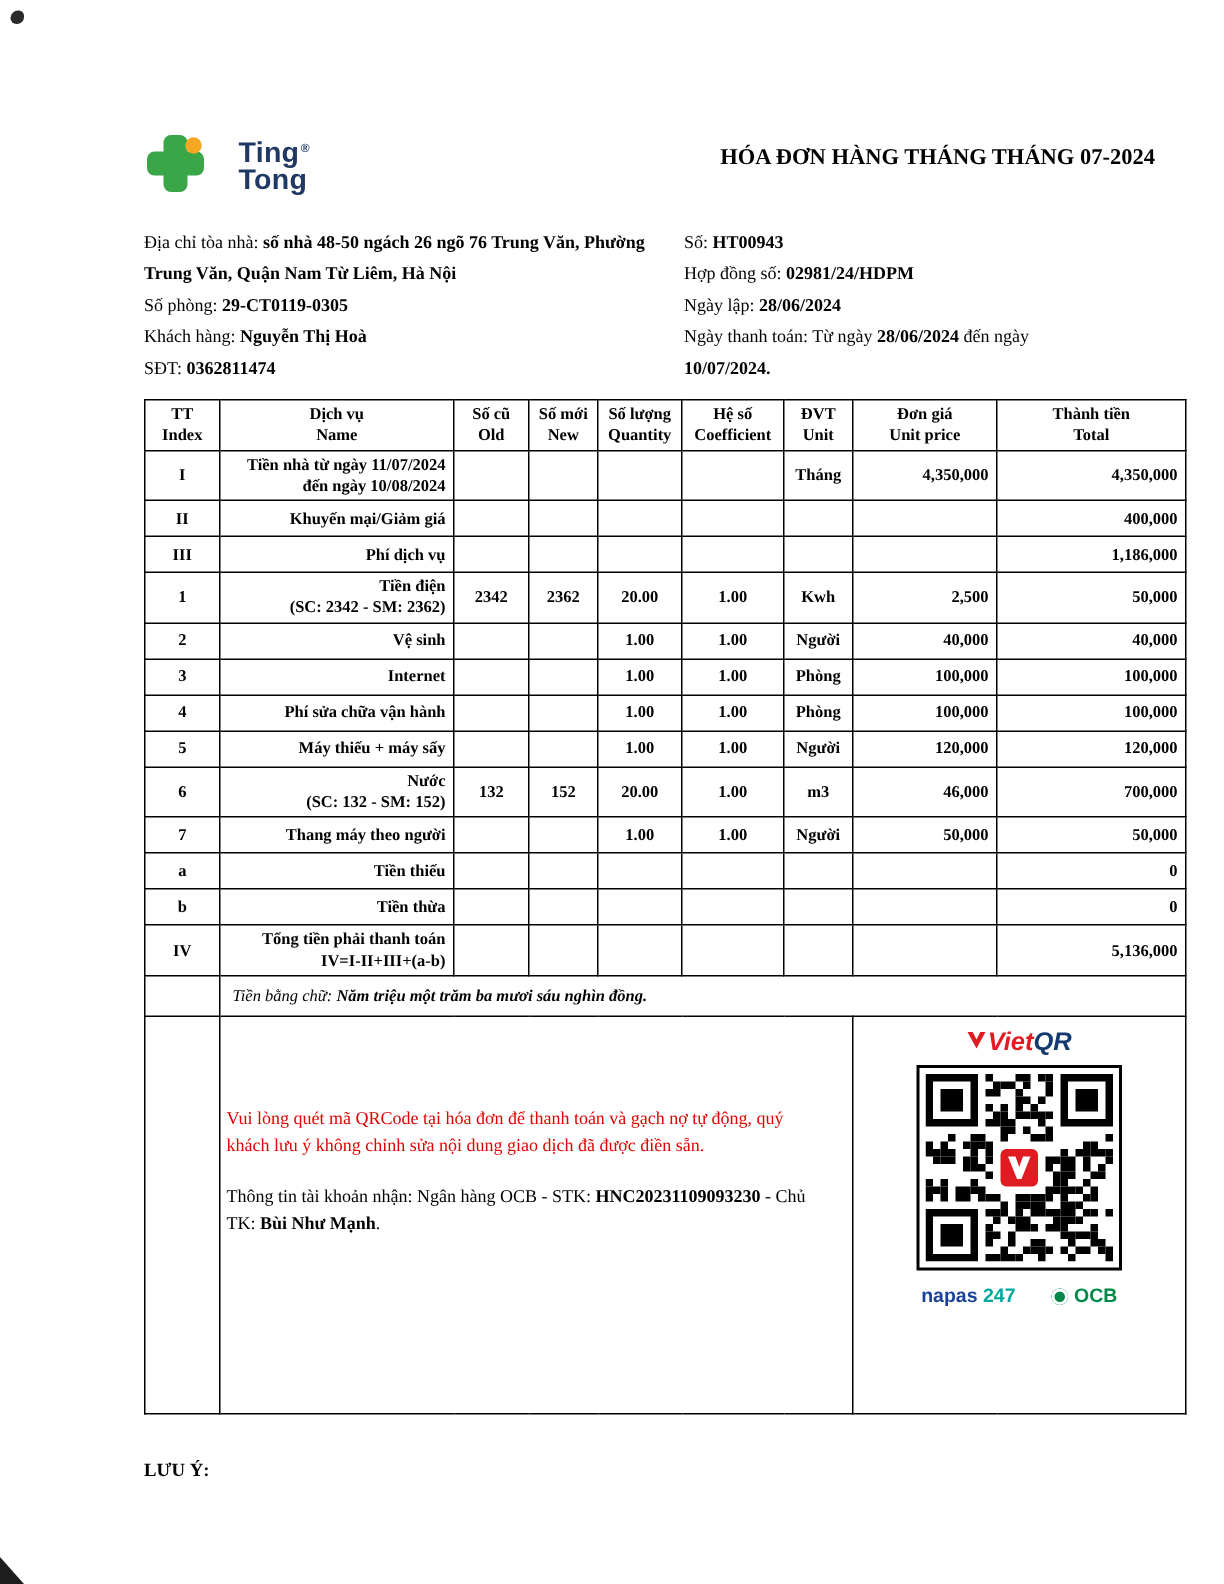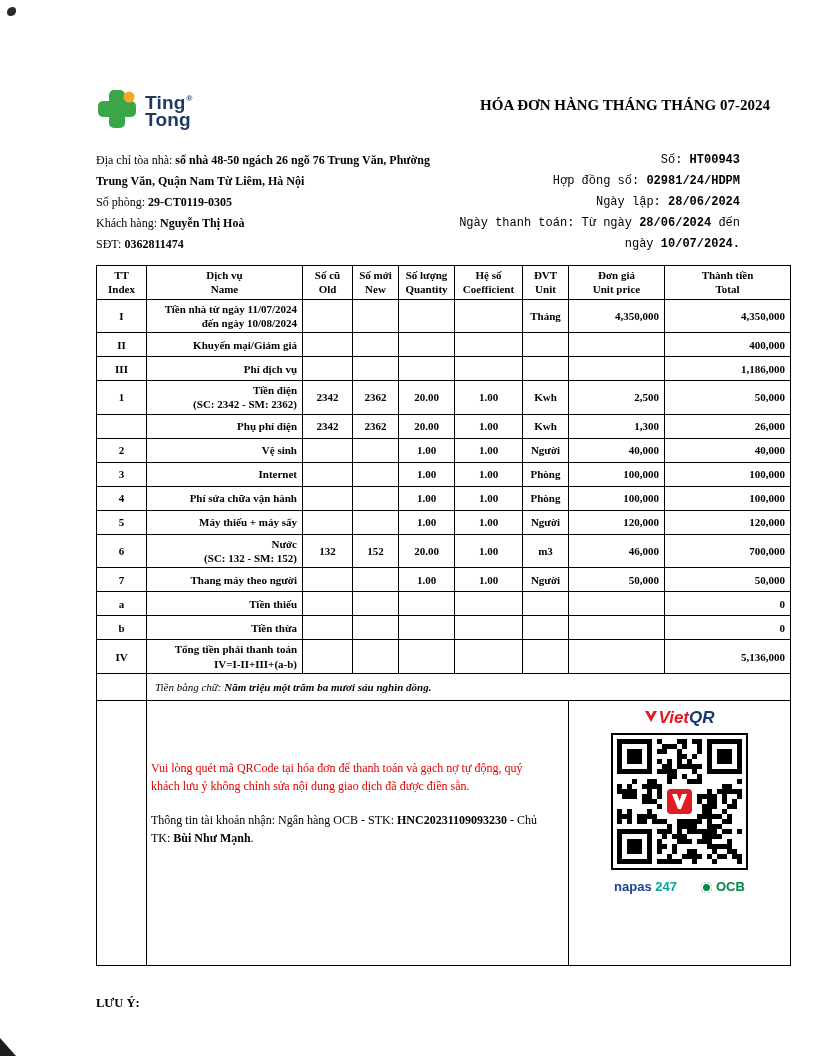--- a/index.html
+++ b/index.html
@@ -8,30 +8,30 @@
     --napas_navy:#1B4298; --napas_teal:#00A99D; --ocb_green:#008848;
   }
   html,body{margin:0;padding:0;}
   body{width:816px;height:1056px;background:#fff;color:#000;position:relative;overflow:hidden;
        font-family:"Liberation Serif",serif;}
   .page{position:absolute;inset:0;padding:88px 26px 0 96px;}
   .corner-dot{position:absolute;left:7px;top:7px;width:9px;height:9px;background:#2a2a2a;border-radius:60% 40% 55% 45%;}
   .corner-tri{position:absolute;left:0;bottom:0;width:0;height:0;border-bottom:18px solid #1e1e1e;border-right:16px solid transparent;}
 
   .header-row{display:flex;justify-content:space-between;align-items:flex-start;}
-  .logo{display:flex;align-items:center;gap:7px;}
+  .logo{display:flex;align-items:center;gap:21px;}
   .logo-text{font-family:"Liberation Sans",sans-serif;font-weight:bold;color:var(--brand_navy);
              font-size:19px;line-height:0.92;letter-spacing:.2px;}
   .logo-line1 .reg{font-size:8px;vertical-align:super;margin-left:1px;}
   .doc-title{width:300px;margin-right:20px;text-align:right;font-weight:bold;font-size:15px;line-height:1.3;margin-top:8px;}
 
   .info-section{margin-top:16px;padding-right:50px;font-size:12px;}
   .info-grid{display:flex;justify-content:space-between;}
   .info-left{width:360px;}
-  .info-right{flex:1;text-align:right;font-family:Liberation Mono, monospace;}
+  .info-right{flex:1;text-align:left;}
   .info-line{line-height:21px;margin:0;}
 
   table.invoice{border-collapse:collapse;table-layout:fixed;width:694px;margin-top:10px;font-size:11px;}
   .invoice th,.invoice td{border:1px solid #000;padding:2px 5px;line-height:1.3;}
   .invoice th{text-align:center;vertical-align:middle;font-size:11px;}
   .invoice td{vertical-align:middle;font-weight:bold;}
   .invoice tbody tr{height:24px;}
   .col-index{text-align:center;}
   .col-name{text-align:right;}
   .col-old,.col-new,.col-qty,.col-coef,.col-unit{text-align:center;}
@@ -203,33 +203,20 @@
             <div>Tiền điện</div>
             <div>(SC: 2342 - SM: 2362)</div>
           </td>
           <td class="col-old">2342</td>
           <td class="col-new">2362</td>
           <td class="col-qty">20.00</td>
           <td class="col-coef">1.00</td>
           <td class="col-unit">Kwh</td>
           <td class="col-price">2,500</td>
           <td class="col-total">50,000</td>
-        </tr>
-        <tr>
-          <td class="col-index"></td>
-          <td class="col-name">
-            <div>Phụ phí điện</div>
-          </td>
-          <td class="col-old">2342</td>
-          <td class="col-new">2362</td>
-          <td class="col-qty">20.00</td>
-          <td class="col-coef">1.00</td>
-          <td class="col-unit">Kwh</td>
-          <td class="col-price">1,300</td>
-          <td class="col-total">26,000</td>
         </tr>
         <tr>
           <td class="col-index">2</td>
           <td class="col-name">
             <div>Vệ sinh</div>
           </td>
           <td class="col-old"></td>
           <td class="col-new"></td>
           <td class="col-qty">1.00</td>
           <td class="col-coef">1.00</td>

